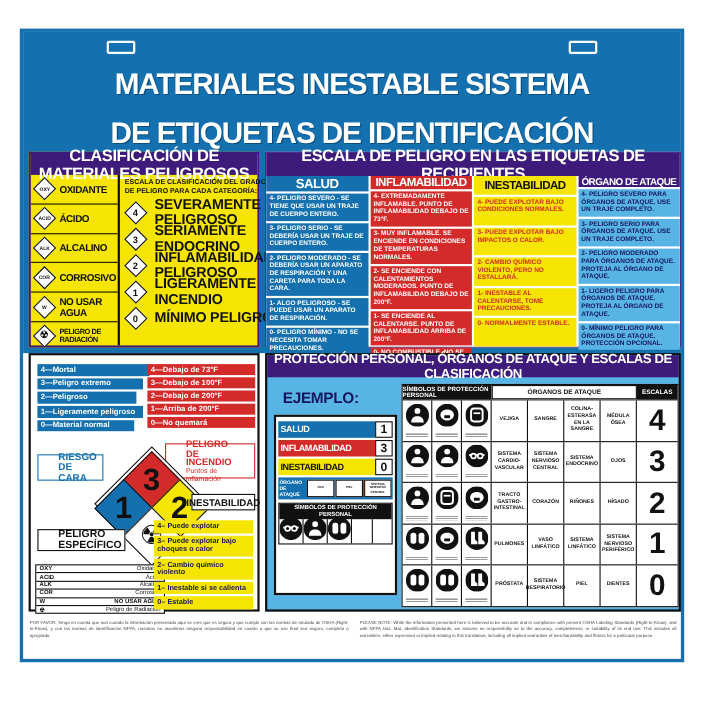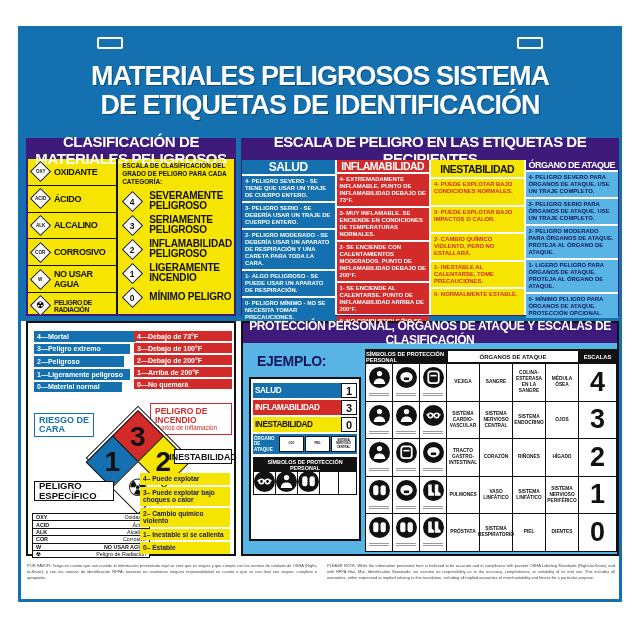--- a/index.html
+++ b/index.html
@@ -25,21 +25,21 @@
   .cls-row:last-child{border-bottom:none;}
   .cls-label{font-weight:bold;font-size:9px;letter-spacing:-0.4px;color:var(--ink);}
   .cls-label.sm{font-size:6.8px;}
   .mini-diamond{flex:0 0 auto;width:13px;height:13px;background:#fff;border:1.5px solid var(--ink);transform:rotate(45deg);display:flex;align-items:center;justify-content:center;margin:0 3px;}
   .md-in{transform:rotate(-45deg);font-weight:bold;font-size:4.6px;color:var(--ink);}
   .md-in.num{font-size:8.5px;}
   .md-in.rad{font-size:9px;line-height:1;}
   #cls-right{flex:1;padding:3px 2px 0 4px;}
   #cls-caption{font-weight:bold;font-size:6.4px;color:var(--ink);line-height:1.25;margin-bottom:3px;}
   .scl-row{display:flex;align-items:center;gap:6px;height:24px;}
-  .scl-label{font-weight:bold;font-size:10px;line-height:1.05;color:var(--ink);letter-spacing:-0.2px;}
+  .scl-label{font-weight:bold;font-size:13px;line-height:1.05;color:var(--ink);letter-spacing:-0.2px;}
   
   #esc{left:220px;top:109px;width:378px;height:178px;background:#fff;border:1px solid var(--purple);}
   #esc .phead{height:21px;font-size:15px;letter-spacing:-0.5px;}
   #scale-cols{display:flex;gap:2px;background:#fff;height:155px;}
   .esc-col{flex:1;display:flex;flex-direction:column;}
   .esc-h{height:17px;display:flex;align-items:center;justify-content:center;font-weight:bold;font-size:10.5px;letter-spacing:-0.5px;}
   .c0 .esc-h{background:var(--blue);color:#fff;font-size:12px;}
   .c1 .esc-h{background:var(--red);color:#fff;}
   .c2 .esc-h{background:var(--yellow);color:var(--ink);}
   .c3 .esc-h{background:var(--purple);color:#fff;font-size:9px;}
@@ -48,21 +48,21 @@
   .c0 .esc-item{background:var(--blue);color:#fff;}
   .c1 .esc-item{background:var(--red);color:#fff;}
   .c2 .esc-item{background:var(--yellow);color:var(--red);}
   .c3 .esc-item{background:var(--lblue);color:var(--navy);}
   
   #nfpa{left:5px;top:292px;width:210px;height:235px;background:#fff;border:2px solid var(--ink);}
   .boxcol{display:flex;flex-direction:column;gap:2px;align-items:flex-start;}
   .hbox{background:var(--blue);color:#fff;font-weight:bold;font-size:7px;line-height:1.1;padding:1.5px 3px;}
   .fbox{background:var(--red);color:#fff;font-weight:bold;font-size:7px;padding:1.5px 3px;width:92px;}
   .ibox{background:var(--yellow);color:var(--navy);font-weight:bold;font-size:6.6px;line-height:1.15;padding:2px 3px;width:84px;}
-  .lab{background:#fff;font-weight:bold;display:flex;flex-direction:column;justify-content:center;padding:2px 4px;}
+  .lab{background:#fff;font-weight:bold;display:flex;flex-direction:column;justify-content:center;padding:2px 18px;}
   #lab-salud{border:1.8px solid var(--blue);color:var(--blue);font-size:9px;line-height:1.05;}
   #lab-fuego{border:1.8px solid var(--red);color:var(--red);}
   #lab-fuego .t{font-size:8.5px;line-height:1.05;}
   #lab-fuego .s{font-size:6.3px;font-weight:normal;}
   #lab-inest{border:1.8px solid var(--ink);color:var(--ink);font-size:8.8px;align-items:center;}
   #lab-espec{border:1.5px solid var(--ink);color:var(--ink);font-size:9.5px;line-height:1.1;}
   #diamond{left:74px;top:99px;width:72px;height:72px;transform:rotate(45deg);border:2px solid #fff;outline:1px solid var(--ink);}
   .dcell{position:absolute;width:36px;height:36px;display:flex;align-items:center;justify-content:center;border:1px solid var(--ink);}
   .dnum{transform:rotate(-45deg);font-weight:bold;font-size:28px;color:var(--ink);line-height:1;}
   .drad{transform:rotate(-45deg);font-size:24px;color:var(--ink);line-height:1;}
@@ -151,22 +151,22 @@
   </defs>
 </svg>
 
 <div id="page">
  <div id="poster">
   <div id="blue-bg"></div>
 
   <div class="abs brand" style="left:76px;top:8px;"></div>
   <div class="abs brand" style="left:496px;top:8px;"></div>
 
-  <div class="abs ttl" style="top:34px;">MATERIALES PELIGROSOS SISTEMA</div>
-  <div class="abs ttl" style="top:63px;">DE ETIQUETAS DE IDENTIFICACIÓN</div>
+  <div class="abs ttl" style="top:34px;">MATERIALES INESTABLE SISTEMA</div>
+  <div class="abs ttl" style="top:79px;">DE ETIQUETAS DE IDENTIFICACIÓN</div>
 
   <div class="abs" id="cls">
     <div class="phead">CLASIFICACIÓN DE MATERIALES PELIGROSOS</div>
     <div id="cls-cols">
       <div id="cls-rows">
             <div class="cls-row">
               <span class="mini-diamond">
                 <span class="md-in">OXY</span>
               </span>
               <span class="cls-label">OXIDANTE</span>
@@ -208,21 +208,21 @@
               <div class="scl-row">
                 <span class="mini-diamond">
                   <span class="md-in num">4</span>
                 </span>
                 <span class="scl-label">SEVERAMENTE PELIGROSO</span>
               </div>
               <div class="scl-row">
                 <span class="mini-diamond">
                   <span class="md-in num">3</span>
                 </span>
-                <span class="scl-label">SERIAMENTE PELIGROSO</span>
+                <span class="scl-label">SERIAMENTE ENDOCRINO</span>
               </div>
               <div class="scl-row">
                 <span class="mini-diamond">
                   <span class="md-in num">2</span>
                 </span>
                 <span class="scl-label">INFLAMABILIDAD PELIGROSO</span>
               </div>
               <div class="scl-row">
                 <span class="mini-diamond">
                   <span class="md-in num">1</span>

